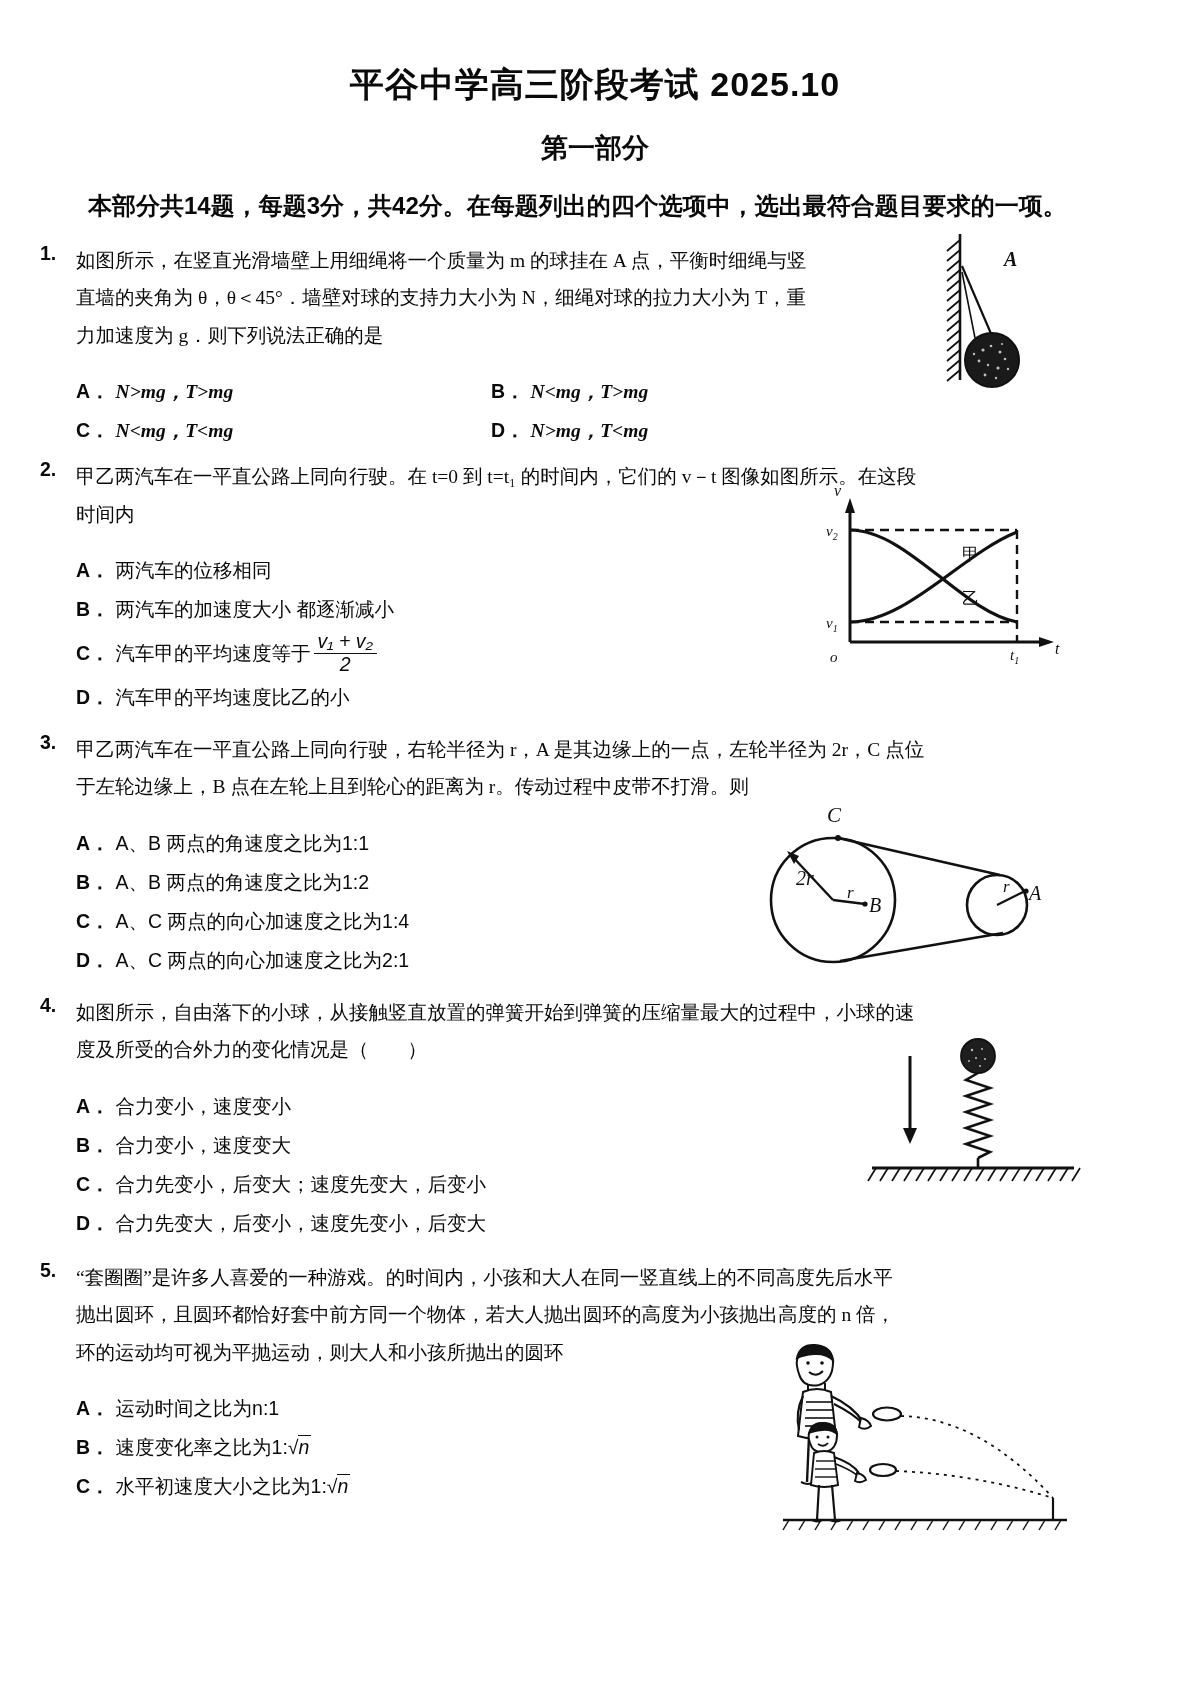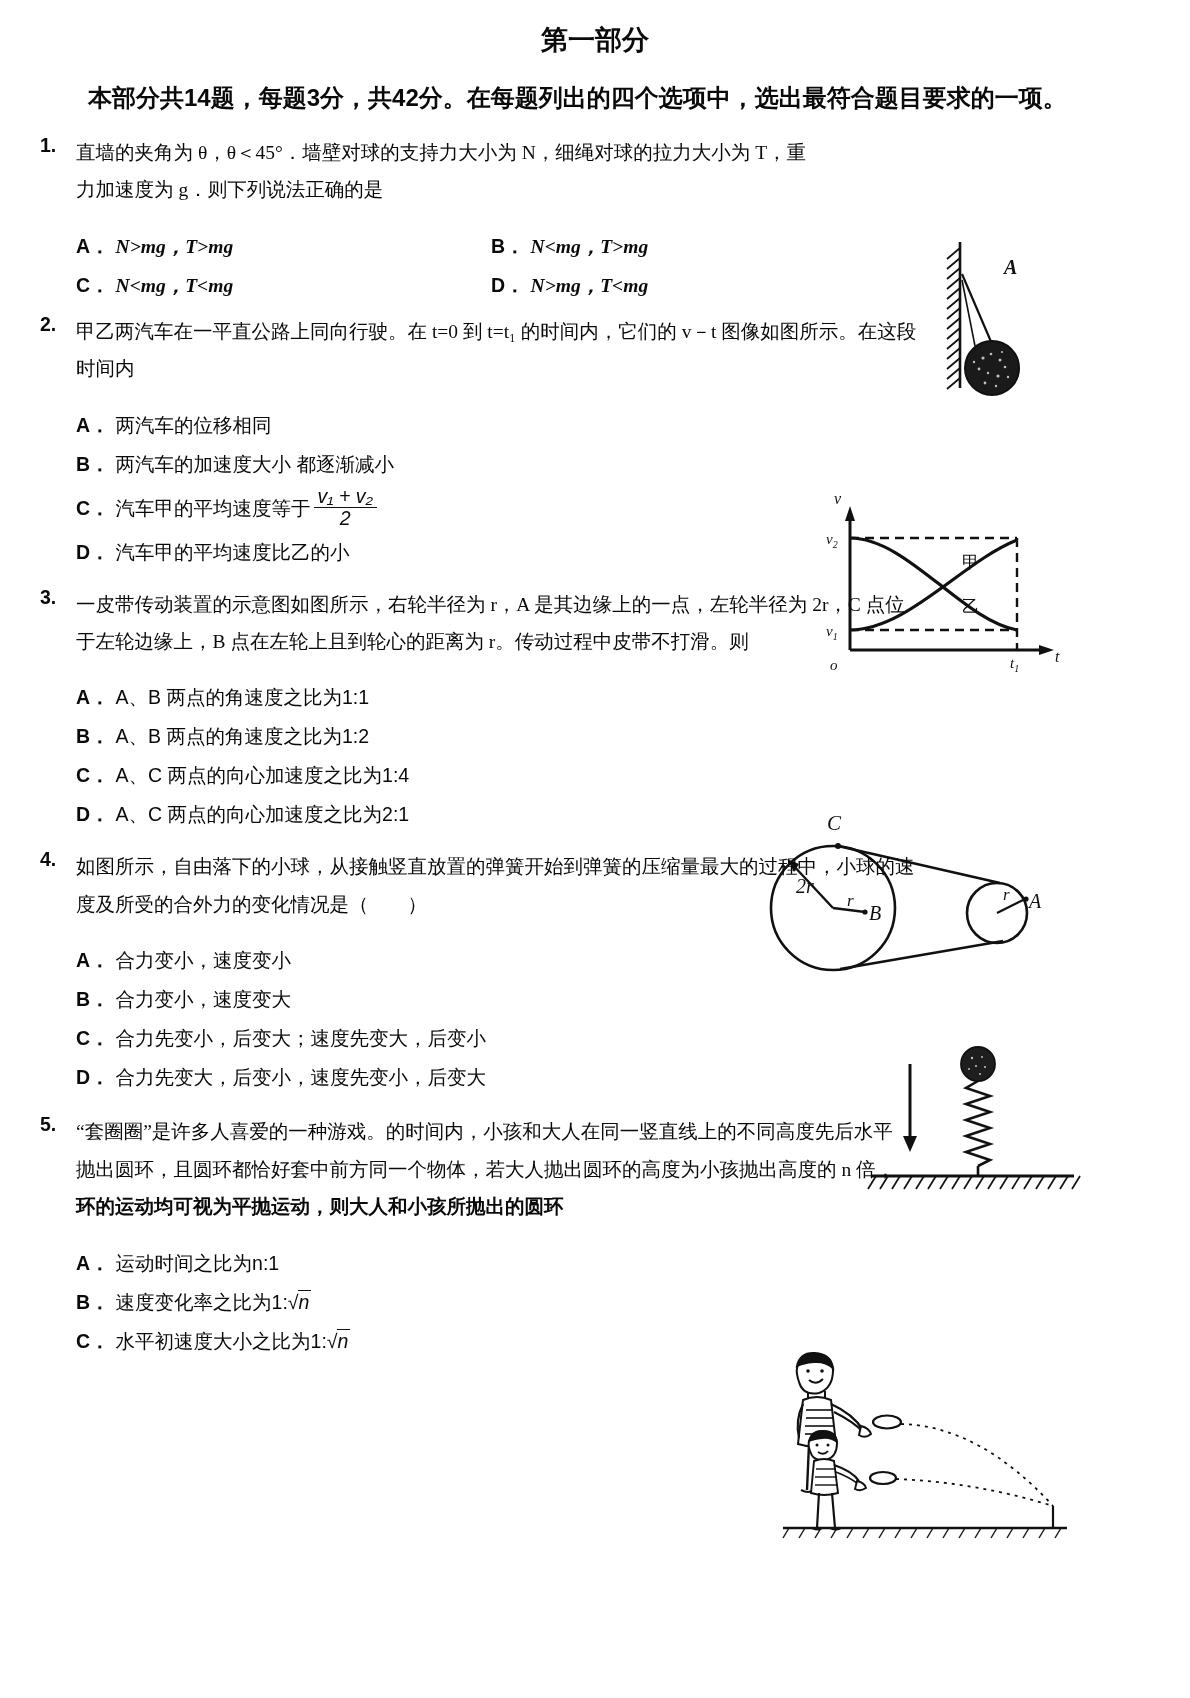--- a/index.html
+++ b/index.html
@@ -68,26 +68,28 @@
 
   
   .fig { position:absolute; }
   .fig svg { display:block; }
 </style>
 </head>
 <body>
 
 <div class="page">
 
+  <h1 class="doc-title">平谷中学高三阶段考试 2025.10</h1>
   <h2 class="doc-subtitle">第一部分</h2>
   <div class="instructions">本部分共14题，每题3分，共42分。在每题列出的四个选项中，选出最符合题目要求的一项。</div>
 
   <div class="q" style="margin-top:18px;">
     <div class="q-num">1.</div>
     <div class="q-body q-stem">
+      <p style="width:880px;">如图所示，在竖直光滑墙壁上用细绳将一个质量为 m 的球挂在 A 点，平衡时细绳与竖</p>
       <p style="width:880px;">直墙的夹角为 θ，θ＜45°．墙壁对球的支持力大小为 N，细绳对球的拉力大小为 T，重</p>
       <p style="width:880px;">力加速度为 g．则下列说法正确的是</p>
     </div>
     <div class="opts">
       <div class="opt-row">
         <span class="opt half">
           <span class="opt-lbl">A．</span><span class="mi">N&gt;mg，T&gt;mg</span>
         </span>
         <span class="opt">
           <span class="opt-lbl">B．</span><span class="mi">N&lt;mg，T&gt;mg</span>
@@ -206,21 +208,21 @@
       <text x="14" y="146" font-family="Liberation Serif, serif" font-size="15" font-style="italic" fill="#111">v<tspan font-size="10" dy="4">1</tspan></text>
       <text x="198" y="178" font-family="Liberation Serif, serif" font-size="15" font-style="italic" fill="#111">t<tspan font-size="10" dy="4">1</tspan></text>
       <text x="150" y="78" font-family="Liberation Sans, sans-serif" font-size="17" fill="#111">甲</text>
       <text x="150" y="122" font-family="Liberation Sans, sans-serif" font-size="17" fill="#111">乙</text>
     </svg>
   </div>
 
   <div class="q" style="margin-top:14px;">
     <div class="q-num">3.</div>
     <div class="q-body q-stem">
-      <p style="width:1035px;">一皮带传动装置的示意图如图所示，右轮半径为 r，A 是其边缘上的一点，左轮半径为 2r，C 点位</p>
+      <p style="width:1035px;">甲乙两汽车在一平直公路上同向行驶，右轮半径为 r，A 是其边缘上的一点，左轮半径为 2r，C 点位</p>
       <p style="width:1035px;">于左轮边缘上，B 点在左轮上且到轮心的距离为 r。传动过程中皮带不打滑。则</p>
     </div>
     <div class="opts">
       <div class="opt-row">
         <span class="opt cn">
           <span class="opt-lbl">A．</span><span>A、B 两点的角速度之比为1:1</span>
         </span>
       </div>
       <div class="opt-row">
         <span class="opt cn">
@@ -344,21 +346,21 @@
           <line x1="218" y1="132" x2="210" y2="145"></line>
       </g>
     </svg>
   </div>
 
   <div class="q" style="margin-top:16px;">
     <div class="q-num">5.</div>
     <div class="q-body q-stem">
       <p style="width:1030px;">“套圈圈”是许多人喜爱的一种游戏。的时间内，小孩和大人在同一竖直线上的不同高度先后水平</p>
       <p style="width:1030px;">抛出圆环，且圆环都恰好套中前方同一个物体，若大人抛出圆环的高度为小孩抛出高度的 n 倍，</p>
-      <p style="width:760px;font-weight:bold;">环的运动均可视为平抛运动，则大人和小孩所抛出的圆环</p>
+      <p style="width:760px;">环的运动均可视为平抛运动，则大人和小孩所抛出的圆环</p>
     </div>
     <div class="opts">
       <div class="opt-row">
         <span class="opt cn">
           <span class="opt-lbl">A．</span><span>运动时间之比为n:1</span>
         </span>
       </div>
       <div class="opt-row">
         <span class="opt cn">
           <span class="opt-lbl">B．</span><span>速度变化率之比为1:</span><span class="radic">√</span><span class="sqrt">n</span>

